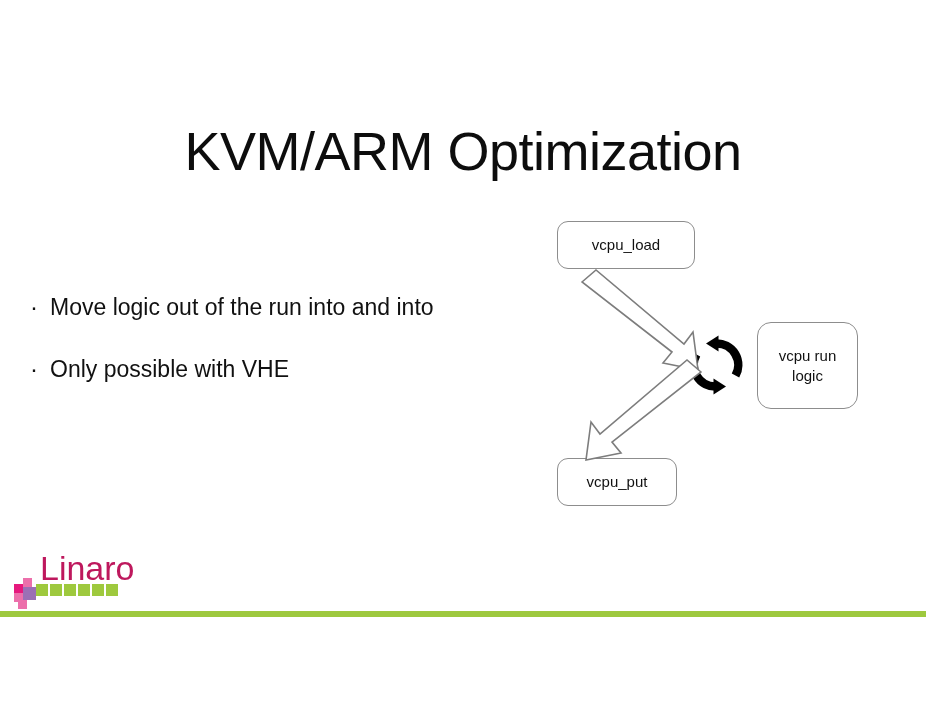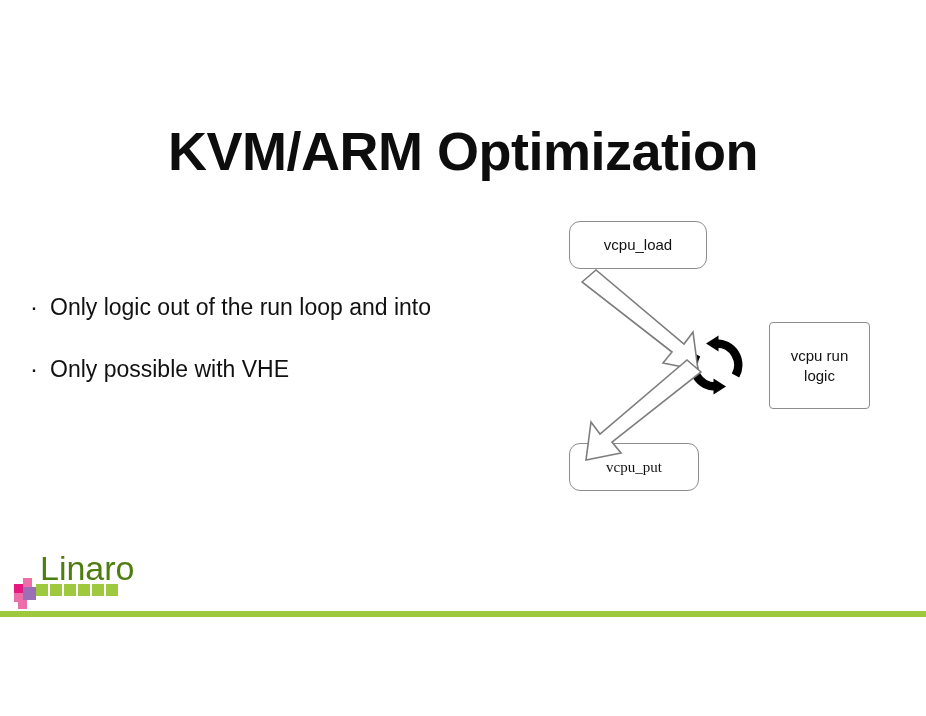--- a/index.html
+++ b/index.html
@@ -22,21 +22,21 @@
   }
 
   
   #slide-title {
     position: absolute;
     left: 0;
     top: 121px;
     width: 926px;
     text-align: center;
     font-size: 54px;
-    font-weight: 700;
+    font-weight: 400;
     line-height: 60px;
     color: #0d0d0d;
     letter-spacing: -0.5px;
     white-space: nowrap;
   }
 
   
   #bullet-list {
     position: absolute;
     left: 24px;
@@ -80,41 +80,39 @@
     border: 1.2px solid #8d8d8d;
     background: #ffffff;
     border-radius: 11px;
     display: flex;
     align-items: center;
     justify-content: center;
     text-align: center;
     font-size: 15px;
     line-height: 20px;
     color: #111111;
-    margin-left: 12px;
   }
   #box-vcpu-load {
     left: 17px;
     top: 21px;
     width: 138px;
     height: 48px;
   }
   #box-vcpu-put {
     left: 17px;
-    top: 243px;
-    width: 130px;
+    top: 258px;
+    width: 120px;
     height: 48px;
-    font-family: Liberation Serif, serif;
   }
   #box-vcpu-run-loop {
     left: 217px;
     top: 122px;
     width: 101px;
     height: 87px;
-    border-radius: 4px;
+    border-radius: 14px;
   }
   .flow-box .label-line { display: block; }
 
   #loop-icon {
     position: absolute;
     left: 145px;
     top: 134px;
     width: 62px;
     height: 62px;
   }
@@ -144,21 +142,21 @@
     width: 115px;
     height: 62px;
   }
   #linaro-wordmark {
     position: absolute;
     left: 26px;
     top: 0px;
     font-size: 34px;
     line-height: 36px;
     font-weight: 400;
-    color: #4d7c0f;
+    color: #be185d;
     letter-spacing: 0px;
   }
 
   
   #footer-rule {
     position: absolute;
     left: 0;
     top: 611px;
     width: 926px;
     height: 6px;
@@ -170,21 +168,21 @@
 
 <div id="slide">
 
   <div id="slide-title">KVM/ARM Optimization</div>
 
   <div id="bullet-list">
 
     <div class="bullet-item">
       <span class="bullet-marker">·</span>
       <span class="bullet-text">
-        <span class="line">Only logic out of the run loop and into</span>
+        <span class="line">Move logic out of the run into and into</span>
       </span>
     </div>
 
     <div class="bullet-item">
       <span class="bullet-marker">·</span>
       <span class="bullet-text">
         <span class="line">Only possible with VHE</span>
       </span>
     </div>
 

